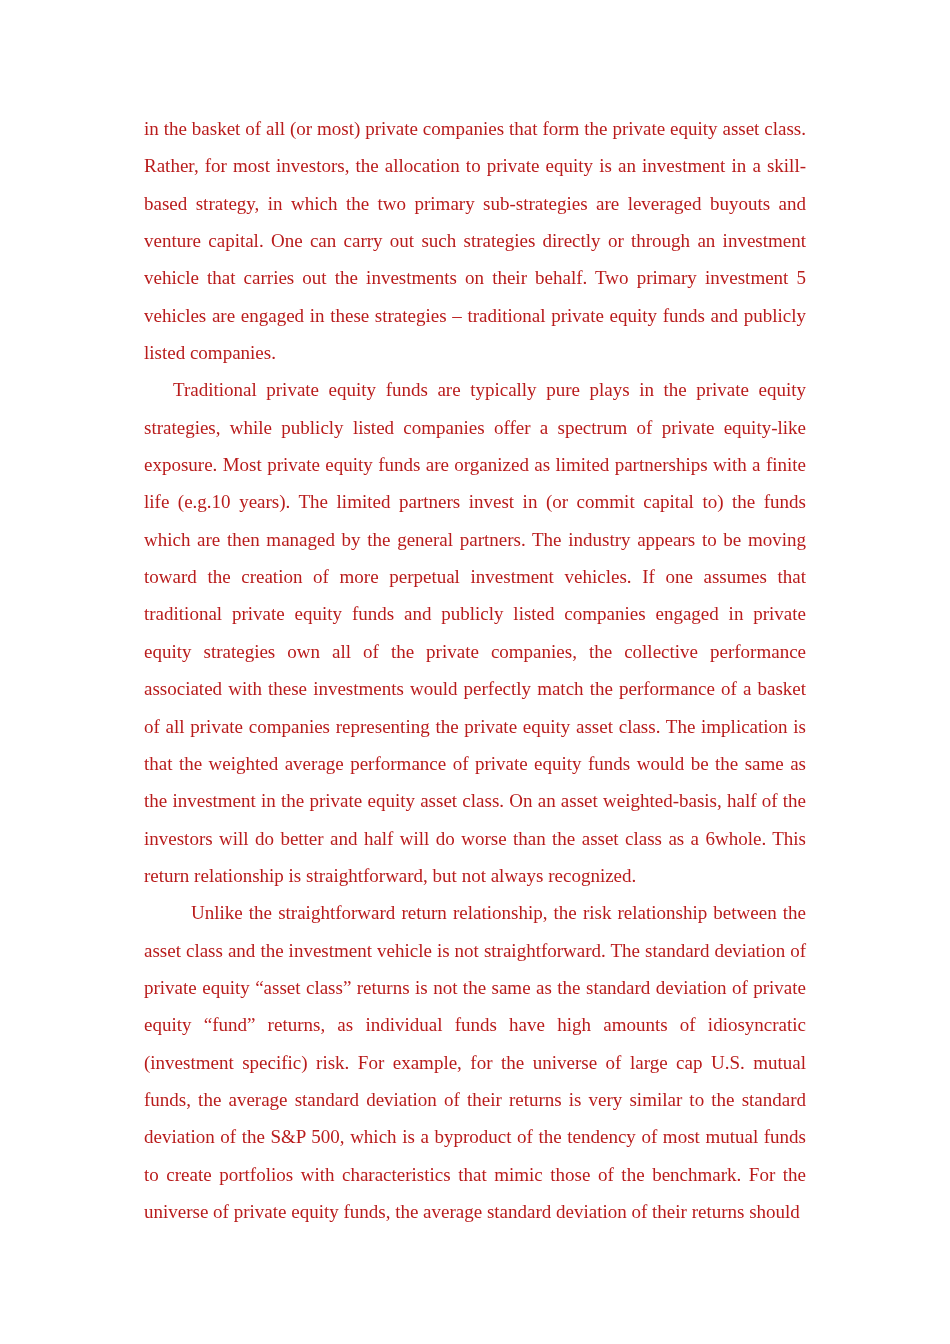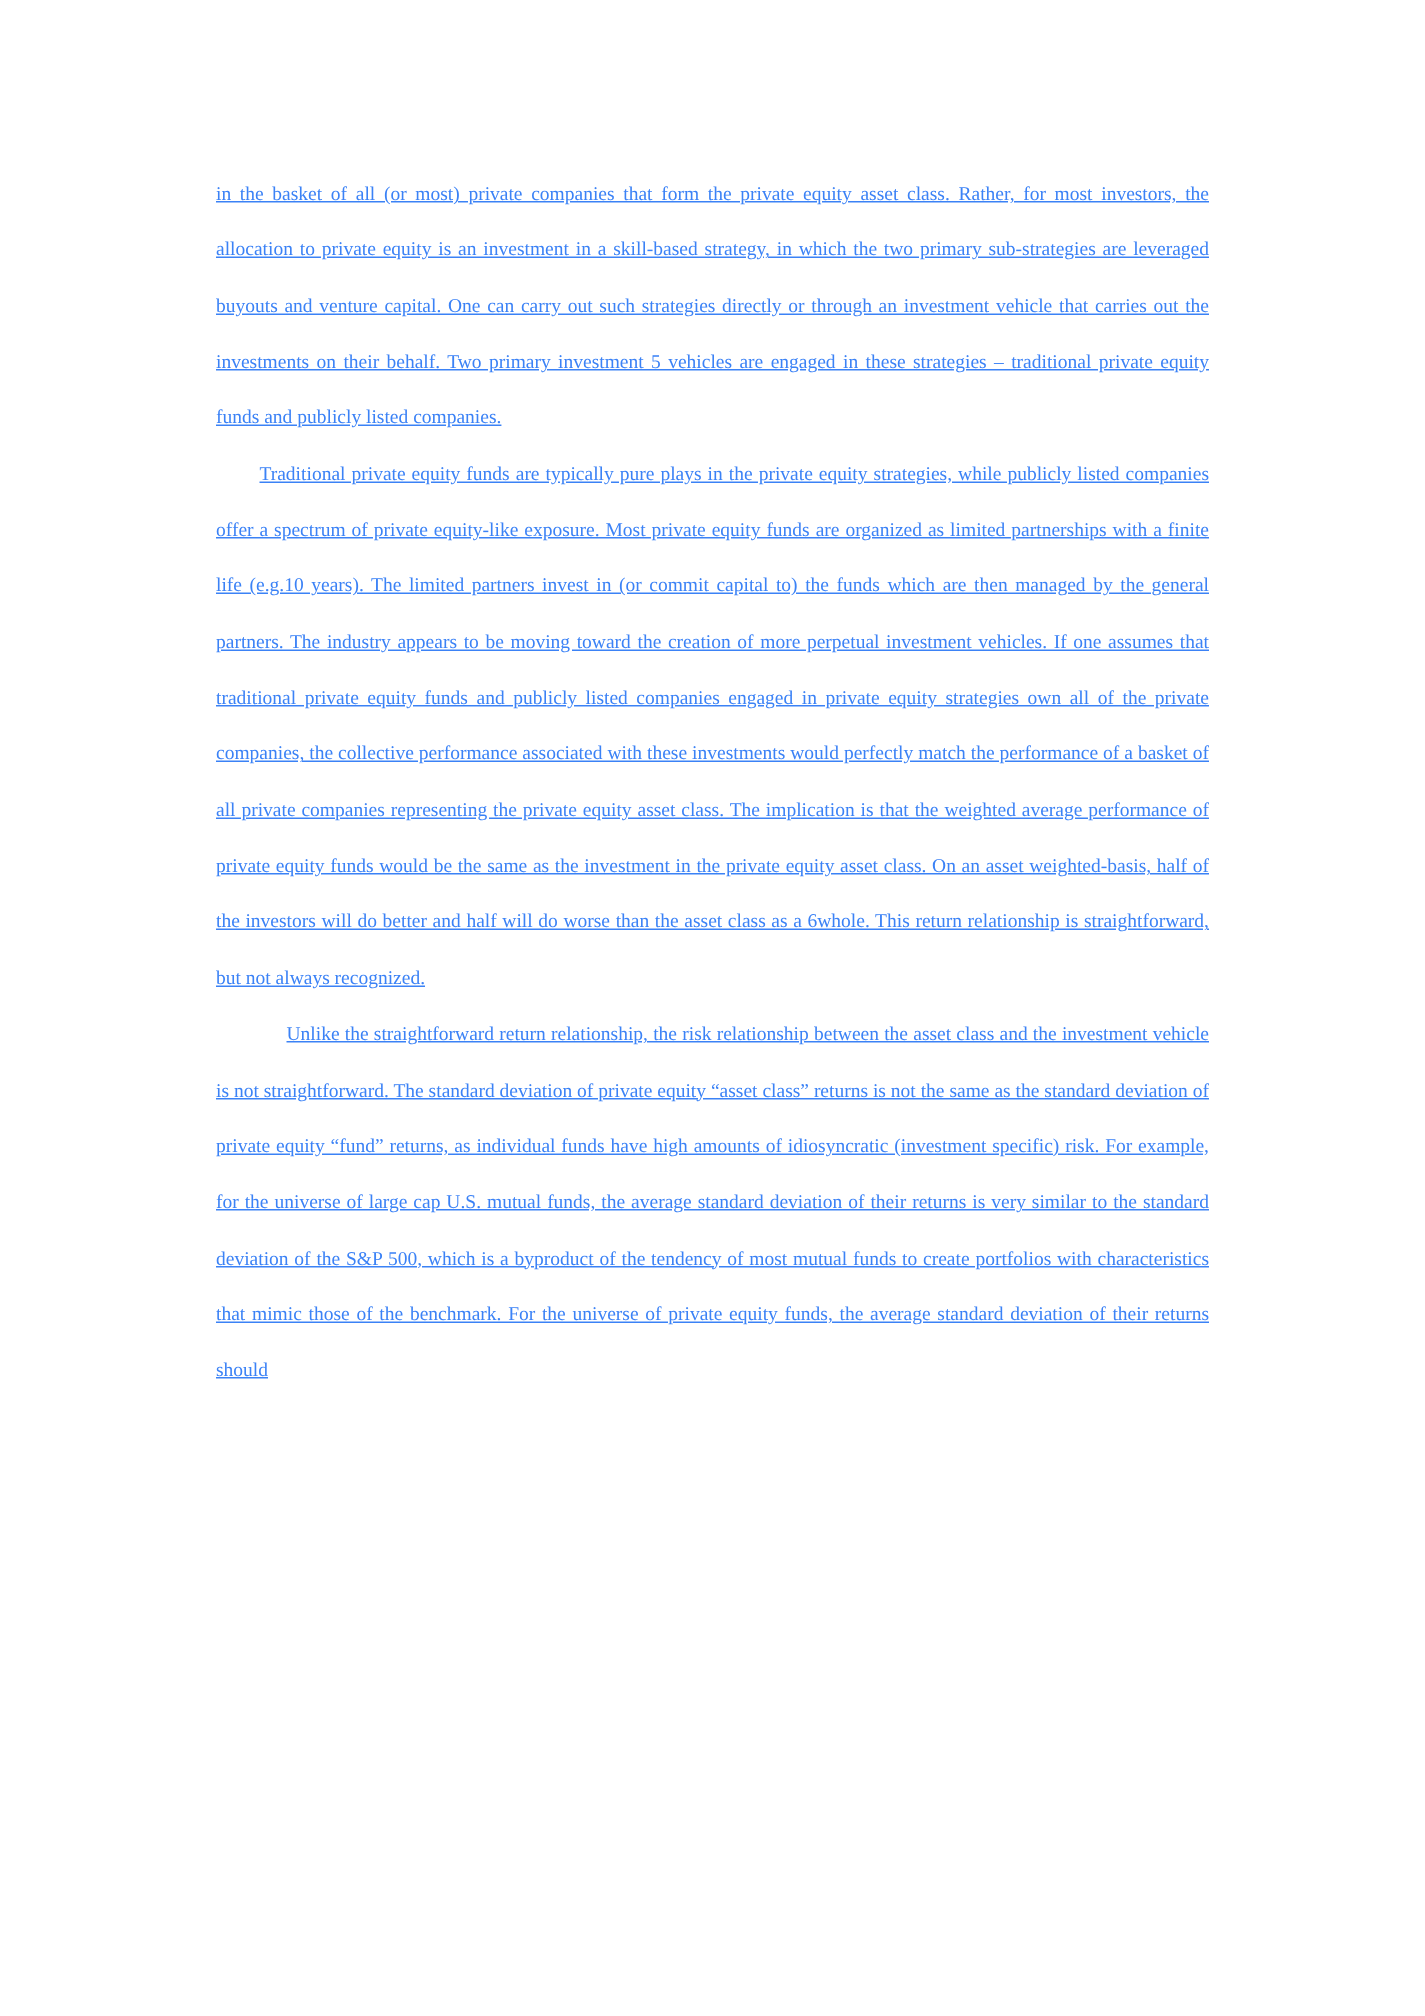--- a/index.html
+++ b/index.html
@@ -3,24 +3,23 @@
 <meta charset="utf-8">
 <style>
   html, body { margin: 0; padding: 0; background: #ffffff; }
   body { width: 950px; height: 1344px; position: relative; overflow: hidden; }
   .page {
     position: absolute;
     left: 144px;
     top: 110px;
     width: 662px;
     font-family: "Liberation Serif", "DejaVu Serif", serif;
-    font-size: 13px;
+    font-size: 19px;
     line-height: 37.35px;
-    color: #3b82f6;
-    text-decoration: underline;
+    color: #b91c1c;
   }
   .para { margin: 0; text-align: justify; text-align-last: left; }
   .indent-1 { text-indent: 29px; }
   .indent-2 { text-indent: 47px; }
 </style>
 </head>
 <body>
 
 <div class="page">
   <p class="para">in the basket of all (or most) private companies that form the private equity asset class. Rather, for most investors, the allocation to private equity is an investment in a skill-based strategy, in which the two primary sub-strategies are leveraged buyouts and venture capital.  One can carry out such strategies directly or through an investment vehicle that carries out the investments on their behalf.  Two primary investment 5 vehicles are engaged in these strategies – traditional private equity funds and publicly listed companies.</p>

